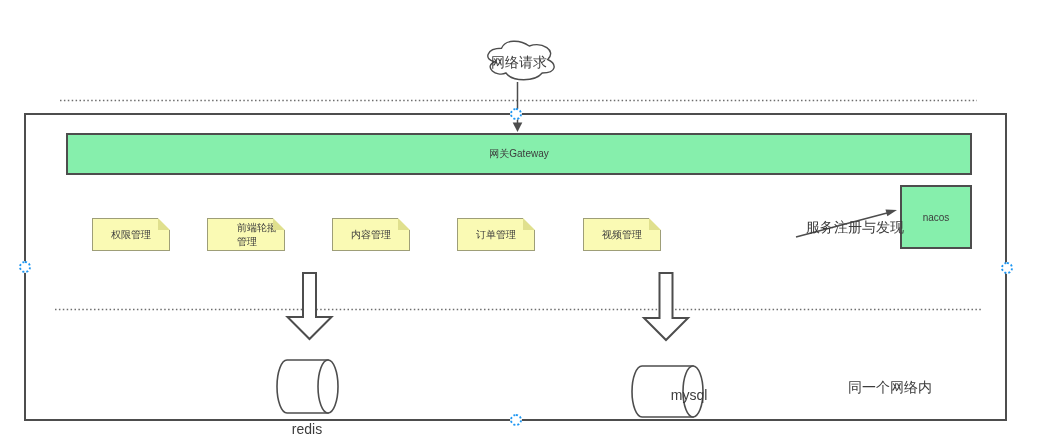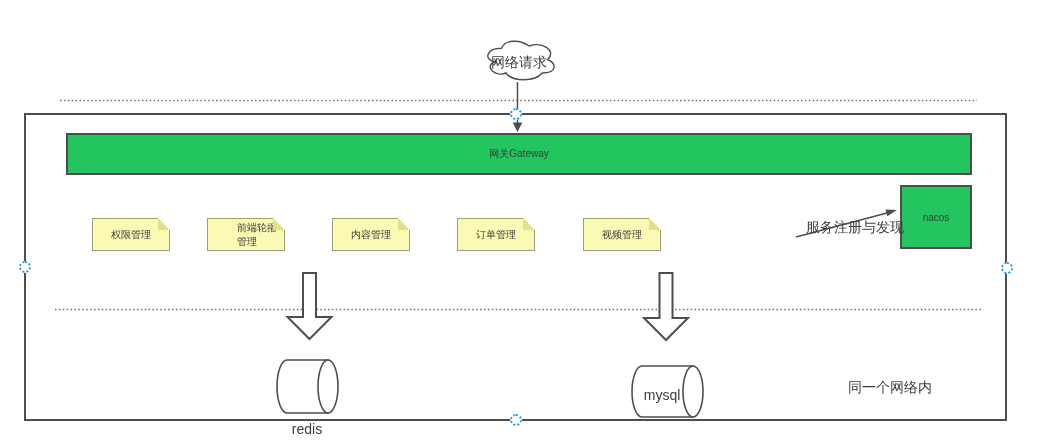--- a/index.html
+++ b/index.html
@@ -6,21 +6,21 @@
   .canvas {
     position:relative; width:1054px; height:445px; overflow:hidden;
     background:#ffffff;
     font-family:"Liberation Sans","DejaVu Sans",sans-serif;
     color:#3c3c3c;
   }
   svg.layer { position:absolute; left:0; top:0; width:1054px; height:445px; }
 
   .box {
     position:absolute; box-sizing:border-box;
-    border:2px solid #4d4d4d; background:#22c55e;
+    border:2px solid #4d4d4d; background:#86efac;
     display:flex; align-items:center; justify-content:center;
     font-size:10px; color:#3c3c3c;
   }
   .container-box {
     position:absolute; box-sizing:border-box;
     border:2px solid #4d4d4d; background:transparent;
     left:24px; top:113px; width:983px; height:308px;
   }
   .note {
     position:absolute; box-sizing:border-box;
@@ -109,21 +109,21 @@
   <div class="note" style="left:332px;">
     <span>内容管理</span>
   </div>
   <div class="note" style="left:583px;">
     <span>视频管理</span>
   </div>
 
   <div class="label" style="left:489px; top:54px; width:60px;">网络请求</div>
   <div class="label" style="left:806px; top:219px; width:84px;">服务注册与发现</div>
   <div class="label" style="left:282px; top:381px; width:50px;margin-top:40px;">redis</div>
-  <div class="label" style="left:637px; top:387px; width:50px;text-align:center;">mysql</div>
+  <div class="label" style="left:664px; top:387px; width:50px;text-align:center;">mysql</div>
   <div class="label" style="left:845px; top:379px; width:90px;">同一个网络内</div>
 
   <div class="handle" style="left:510px; top:108px;"></div>
   <div class="handle" style="left:19px;  top:261px;"></div>
   <div class="handle" style="left:1001px;top:262px;"></div>
   <div class="handle" style="left:510px; top:414px;"></div>
 
 </div>
 
 </body></html>

